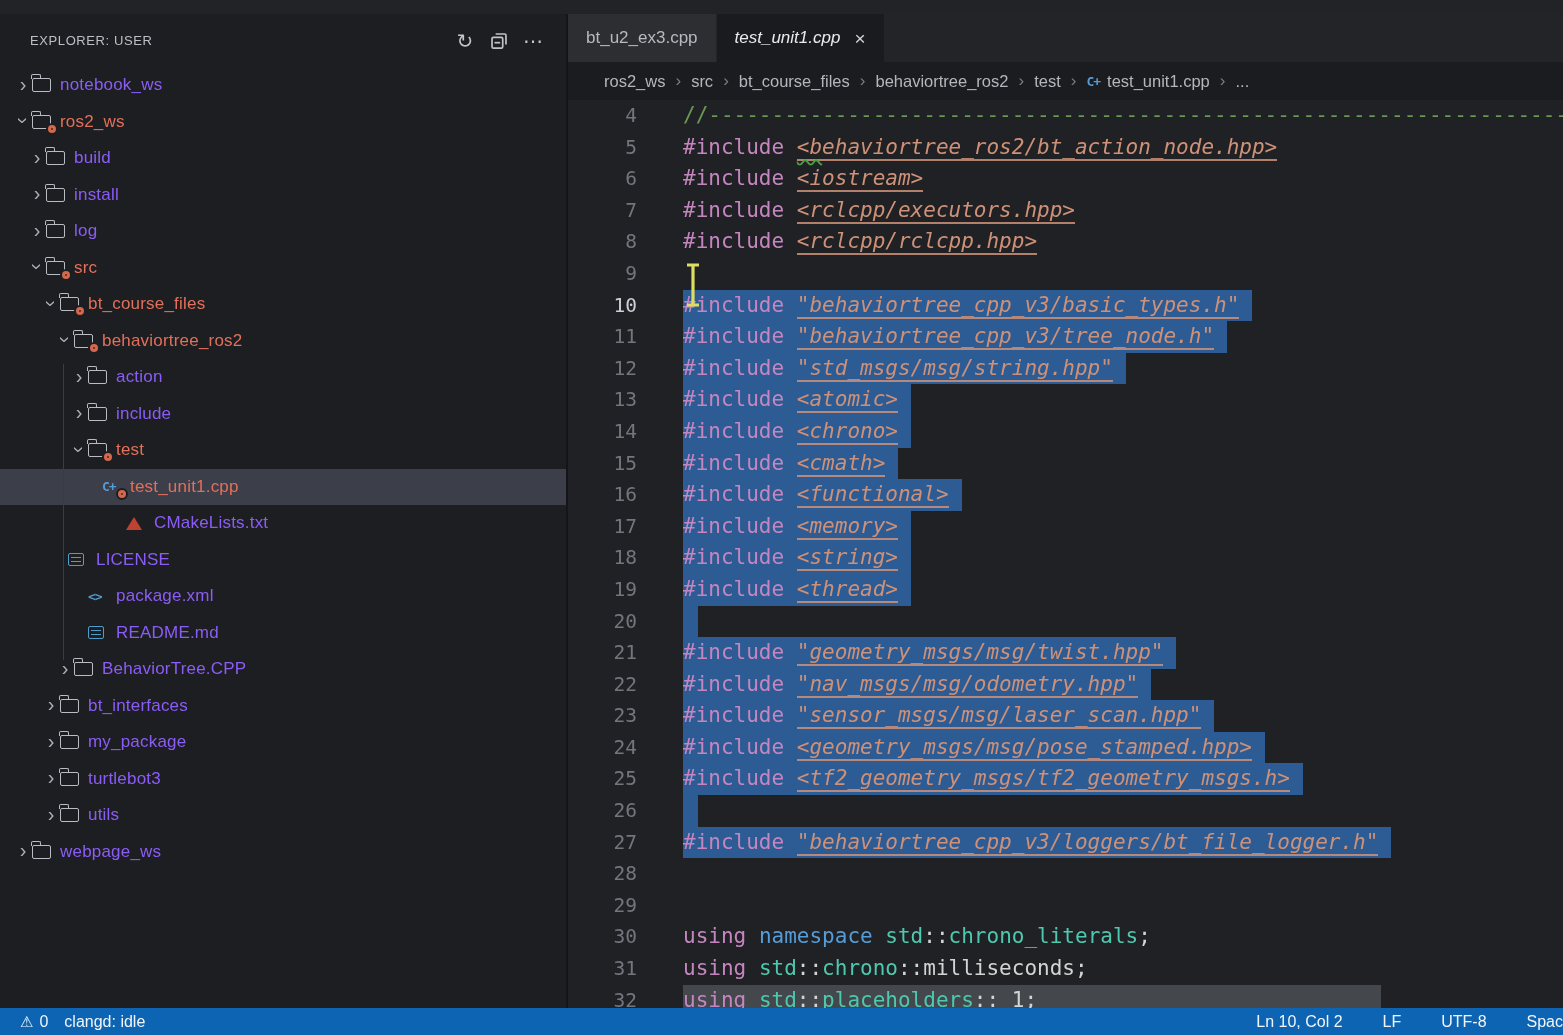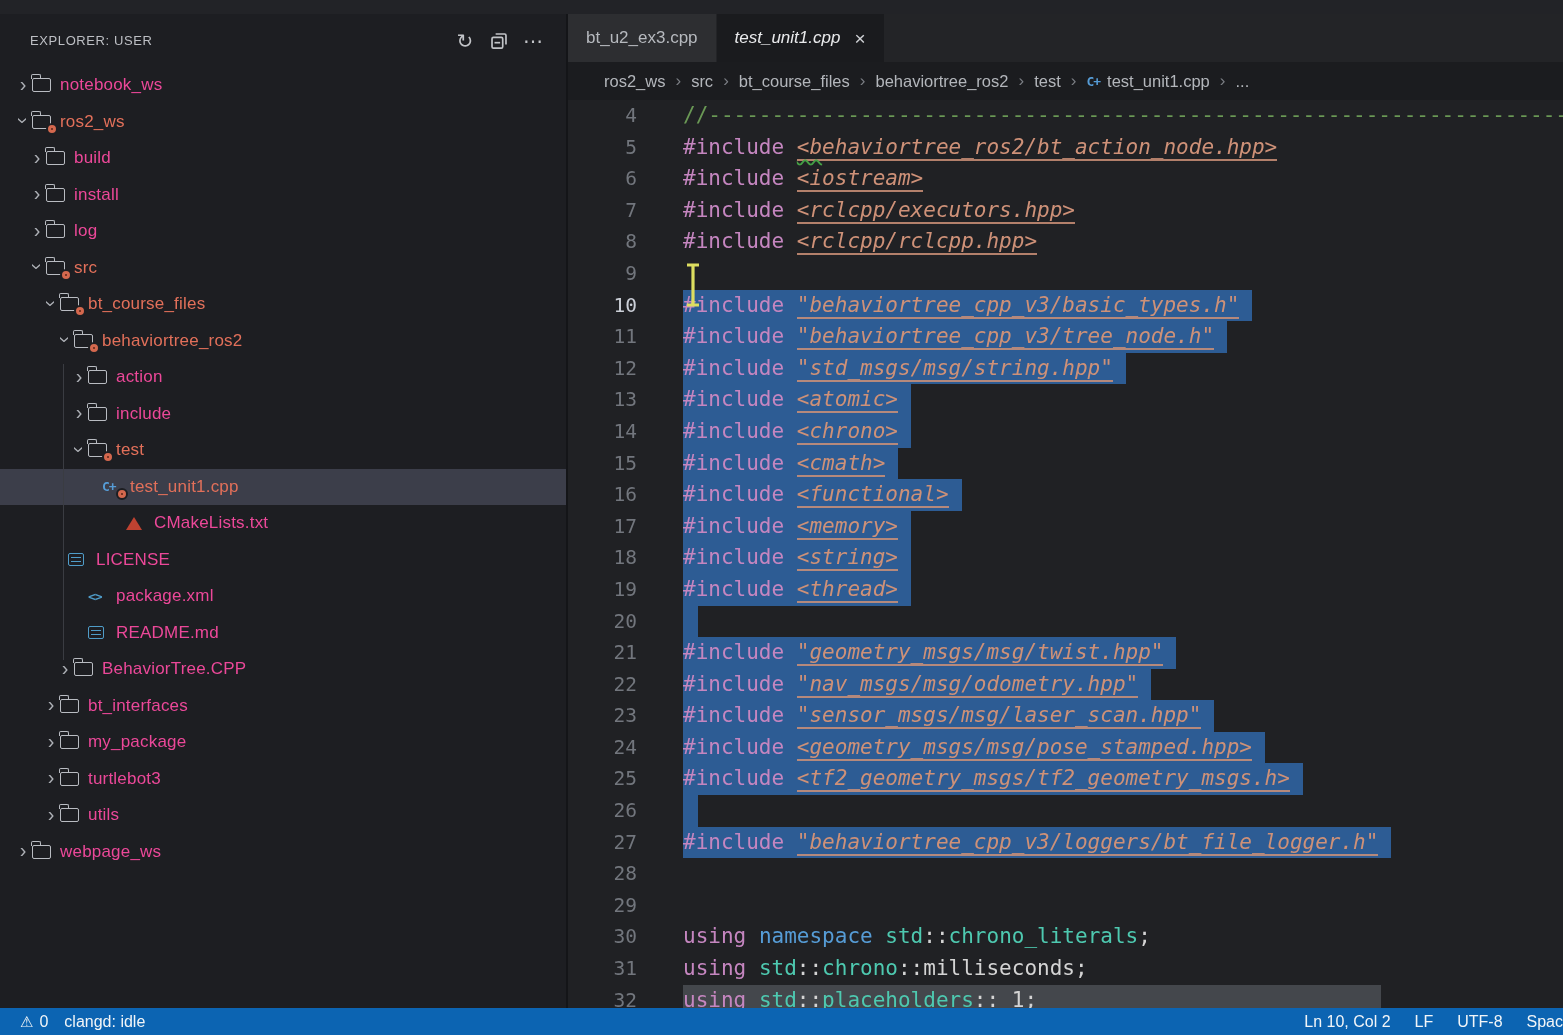--- a/index.html
+++ b/index.html
@@ -18,21 +18,21 @@
   #sidebar-title { font-size:13px; letter-spacing:.6px; color:#bdbfc4; flex:1; }
   .sb-action { width:34px; height:30px; display:flex; align-items:center; justify-content:center; color:#c2c4c8; cursor:pointer; border-radius:4px; }
   .sb-action .glyph { font-size:20px; line-height:1; }
   #indent-guide { position:absolute; left:63px; top:350px; width:1px; height:296px; background:#3a3c42; }
 
   .tree-row { position:relative; height:36.5px; display:flex; align-items:center; white-space:nowrap; cursor:pointer; }
   .tree-row.selected { background:#3c3e4a; }
   .chev { width:18px; flex:none; font-size:20px; color:#aeb1b7; display:inline-flex; justify-content:center; align-items:center; transform:translateY(-1px); }
   .chev.down { transform:rotate(90deg) translateX(-1px); }
   .tree-icon { width:28px; flex:none; display:inline-flex; align-items:center; justify-content:flex-start; position:relative; }
-  .tree-label { font-size:17px; color:#ec4899; letter-spacing:.2px; }
+  .tree-label { font-size:17px; color:#8b5cf6; letter-spacing:.2px; }
   .tree-label.err { color:#e2705a; }
 
   .folder-icon { position:relative; width:19px; height:14px; border:1.7px solid #b9bcc2; border-radius:2px; display:inline-block; }
   .folder-icon::before { content:''; position:absolute; top:-5px; left:-1.7px; width:8px; height:4px; border:1.7px solid #b9bcc2; border-bottom:none; border-radius:2px 2px 0 0; }
   .badge-dot { position:absolute; right:2px; bottom:-6px; width:12px; height:12px; border-radius:50%; background:#d4684e; border:2px solid #1d1e22; }
   .badge-dot::after { content:''; position:absolute; left:3px; top:3px; width:2px; height:2px; background:#5b2418; border-radius:50%; }
   .cpp-icon { font-size:13px; font-weight:bold; color:#569cd6; font-family:"DejaVu Sans Mono", monospace; letter-spacing:-1px; }
   .cmake-icon { width:0; height:0; border-left:8px solid transparent; border-right:8px solid transparent; border-bottom:13px solid #bf4231; display:inline-block; }
   .book-icon { position:relative; width:16px; height:13px; border:1.6px solid #4f9cc8; border-radius:2px; display:inline-block; }
   .book-icon::before { content:''; position:absolute; left:2px; right:2px; top:2.5px; height:1.6px; background:#4f9cc8; box-shadow:0 4px 0 #4f9cc8; }
@@ -66,21 +66,21 @@
   .ty { color:#4ec9b0; }
   .pl { color:#d4d4d4; }
   .inc { color:#ce9178; border-bottom:2px solid rgba(206,145,120,.85);font-style:italic; }
   .sq { text-decoration:underline wavy #44a044 2px; text-underline-offset:5px; }
 
   #ibeam { position:absolute; left:115px; top:248px; pointer-events:none; }
 
   
   #statusbar { position:absolute; left:0; bottom:0; width:1563px; height:27px; background:#0c64b2; display:flex; align-items:center; font-size:16px; color:#f2f5f8; }
   #status-left { display:flex; align-items:center; gap:16px; padding-left:20px; flex:1; }
-  #status-right { display:flex; align-items:center; gap:24px; white-space:nowrap; }
+  #status-right { display:flex; align-items:center; gap:40px; white-space:nowrap; }
   .status-item { display:flex; align-items:center; gap:6px; cursor:pointer; }
   .warn-glyph { font-size:15px; }
 </style>
 </head>
 <body>
 
 <div id="app">
   <div id="topstrip"></div>
 
   <div id="main">

